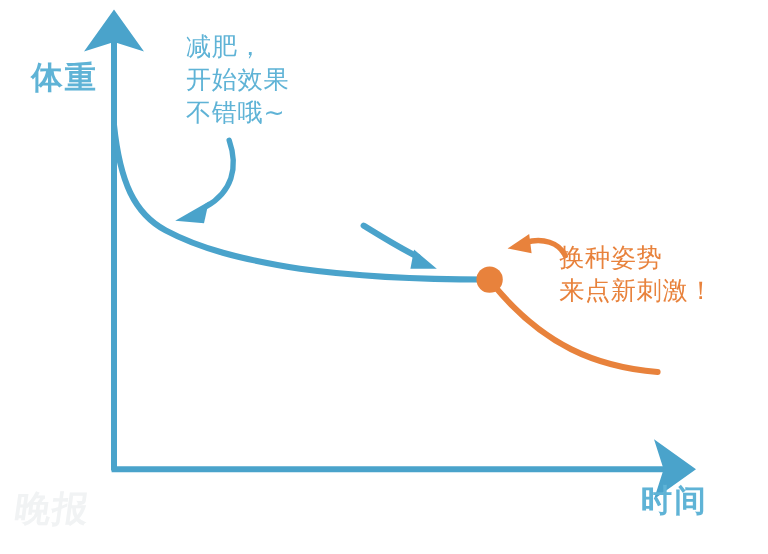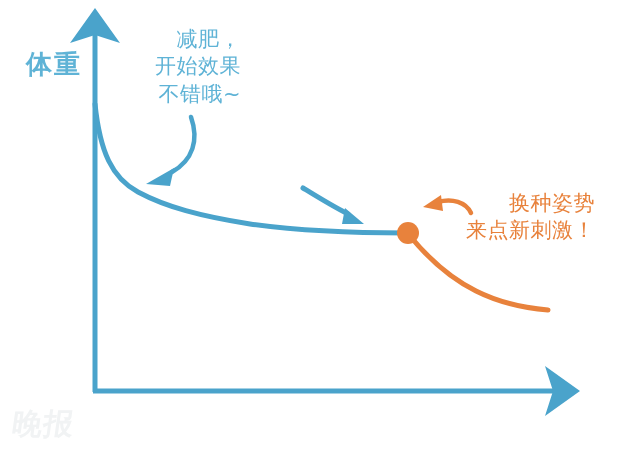--- a/index.html
+++ b/index.html
@@ -24,27 +24,27 @@
     top: 0;
     width: 640px;
     height: 462px;
   }
   .anno {
     position: absolute;
     white-space: pre;
     line-height: 1.30;
     letter-spacing: 0.5px;
     font-weight: 500;
-    text-align: right;
   }
   .anno-blue {
     color: #5FB3D6;
   }
   .anno-orange {
     color: #E8823C;
+    margin-top: 12px;
   }
   .axis-label {
     position: absolute;
     color: #5FB3D6;
     font-weight: 600;
     letter-spacing: 2px;
     white-space: pre;
   }
   #label-weight {
     left: 26px;
@@ -120,20 +120,21 @@
       <path d="M345,208 L364,224 L342,224 Z" fill="#4AA3CB"></path>
     </g>
 
     <g>
       <path d="M471,213 C466,202 452,198 438,202" fill="none" stroke="#E8823C" stroke-width="4.5" stroke-linecap="round"></path>
       <path d="M441,195 L423,207 L443,211 Z" fill="#E8823C"></path>
     </g>
   </svg>
 
   <div class="axis-label" id="label-weight">体重</div>
+  <div class="axis-label" id="label-time">时间</div>
 
   <div class="anno anno-blue" id="anno-phase1">减肥，
 开始效果
 不错哦~</div>
   <div class="anno anno-orange" id="anno-phase3">换种姿势
 来点新刺激！</div>
 
   <div id="watermark">晚报</div>
 
 </div>

